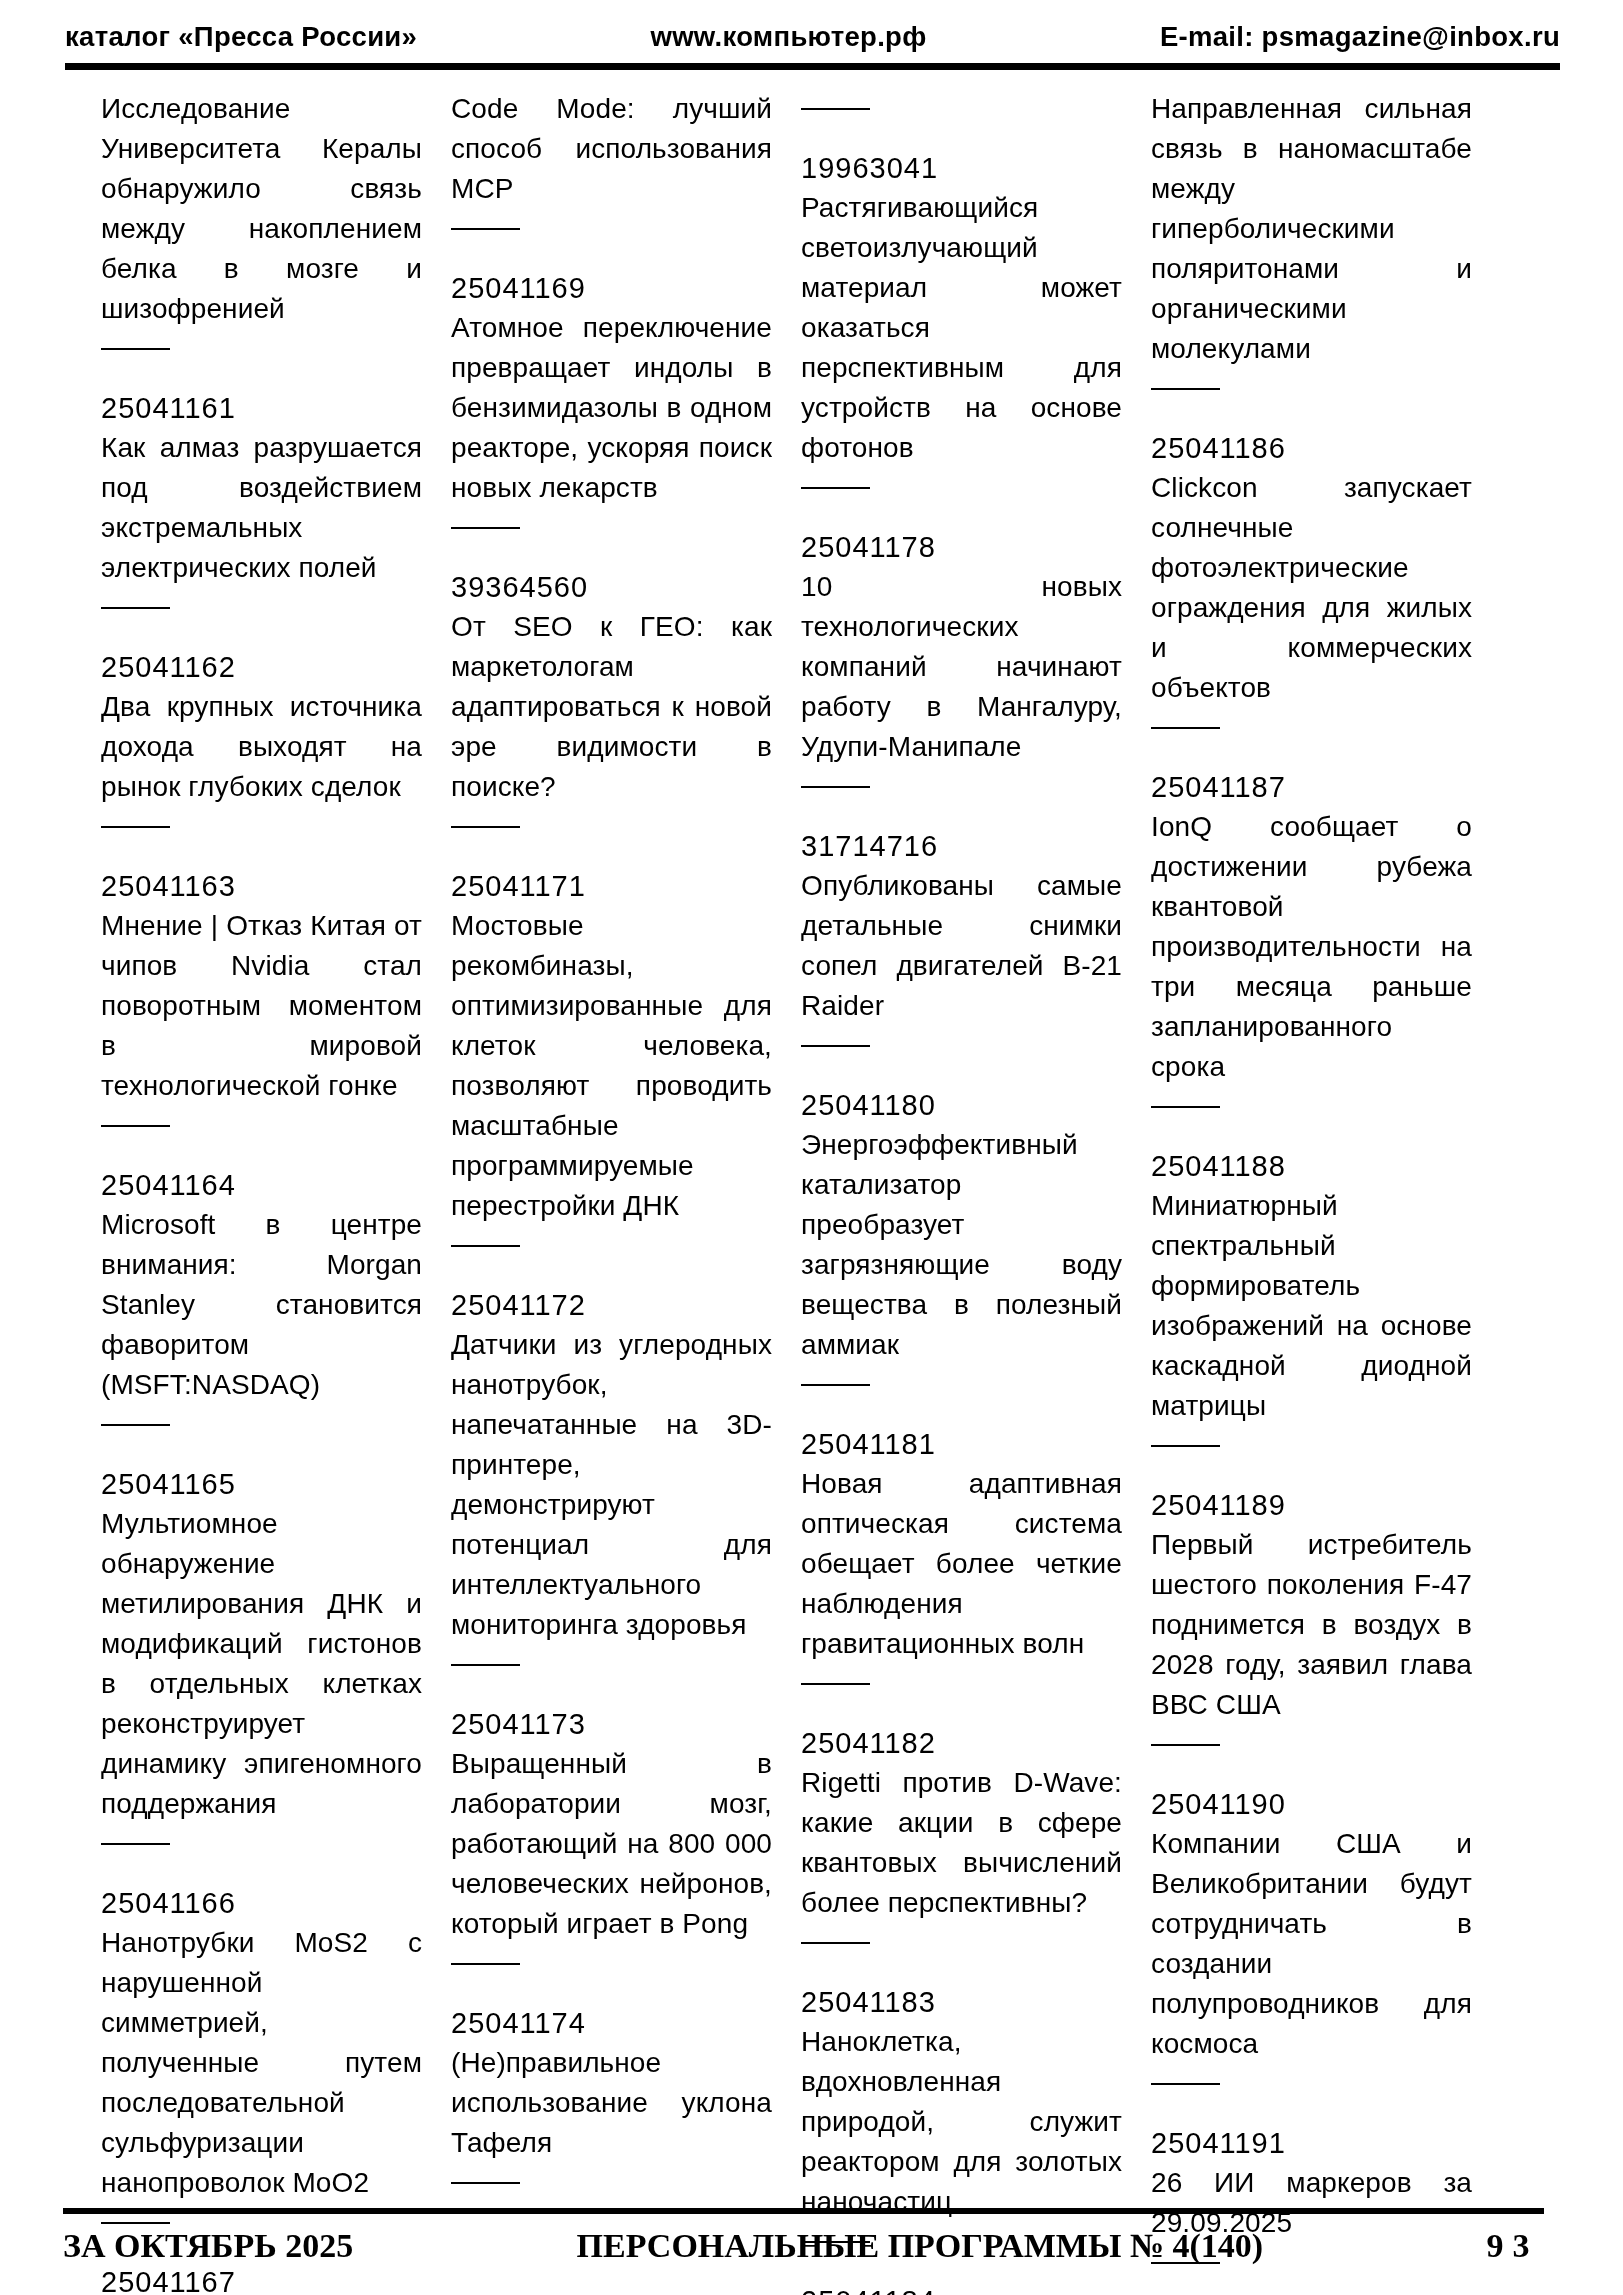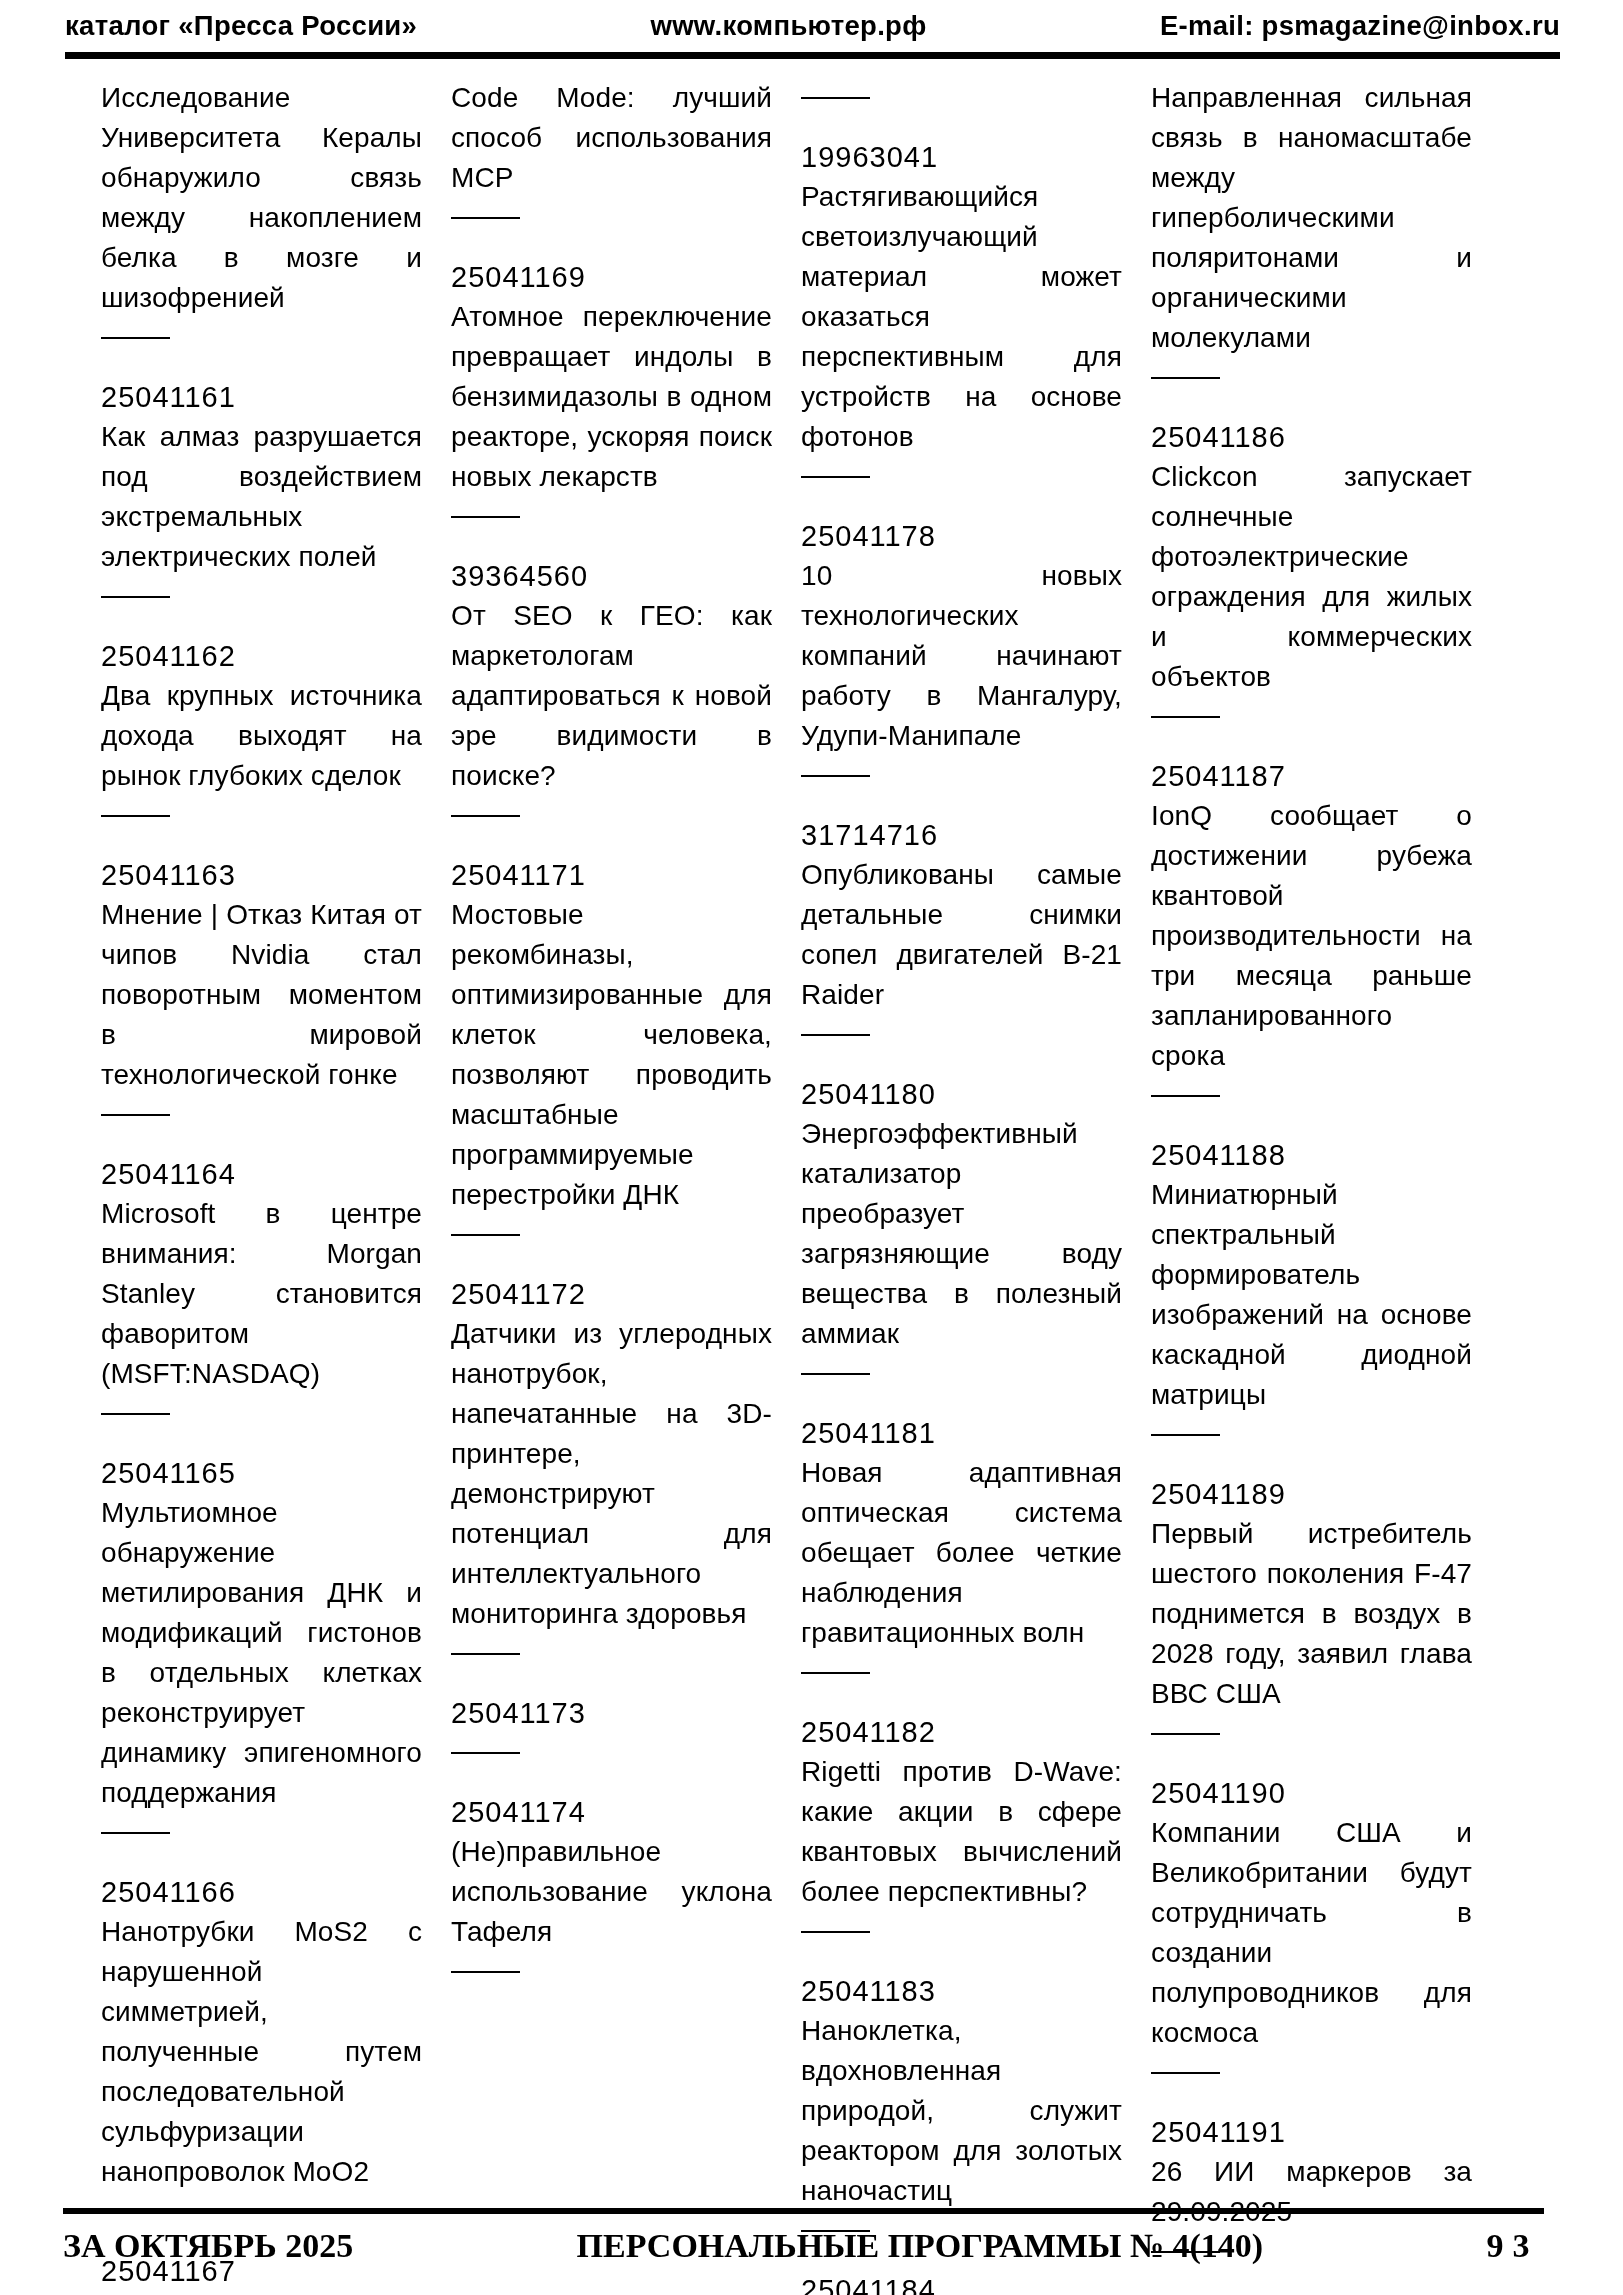--- a/index.html
+++ b/index.html
@@ -8,21 +8,21 @@
     position: relative;
     font-family: "Liberation Sans", sans-serif;
     color: #000;
     overflow: hidden;
   }
   .page { position: absolute; inset: 0; padding: 0 63px 0 65px; box-sizing: border-box; }
 
   
   .hdr {
     display: flex; justify-content: space-between; align-items: baseline;
-    padding-top: 11px;
+    padding-top: 22px;
     font-weight: bold; font-size: 27.5px; line-height: 30px;
     letter-spacing: 0.3px;
   }
   .hdr-rule { height: 7.9px; background: #000; margin-top: 10.5px; }
 
   
   .cols {
     display: grid;
     grid-template-columns: repeat(4, 321px);
     column-gap: 29px;
@@ -129,20 +129,21 @@
         <p class="entry-title">Мостовые рекомбиназы, оптимизированные для клеток человека, позволяют проводить масштабные программируемые перестройки ДНК</p>
         <div class="divider">
           <span class="divider-line"></span>
         </div>
         <p class="entry-id">25041172</p>
         <p class="entry-title">Датчики из углеродных нанотрубок, напечатанные на 3D-принтере, демонстрируют потенциал для интеллектуального мониторинга здоровья</p>
         <div class="divider">
           <span class="divider-line"></span>
         </div>
         <p class="entry-id">25041173</p>
+        <p class="entry-title">Выращенный в лаборатории мозг, работающий на 800 000 человеческих нейронов, который играет в Pong</p>
         <div class="divider">
           <span class="divider-line"></span>
         </div>
         <p class="entry-id">25041174</p>
         <p class="entry-title">(Не)правильное использование уклона Тафеля</p>
         <div class="divider">
           <span class="divider-line"></span>
         </div>
       </div>
       <div class="col">

